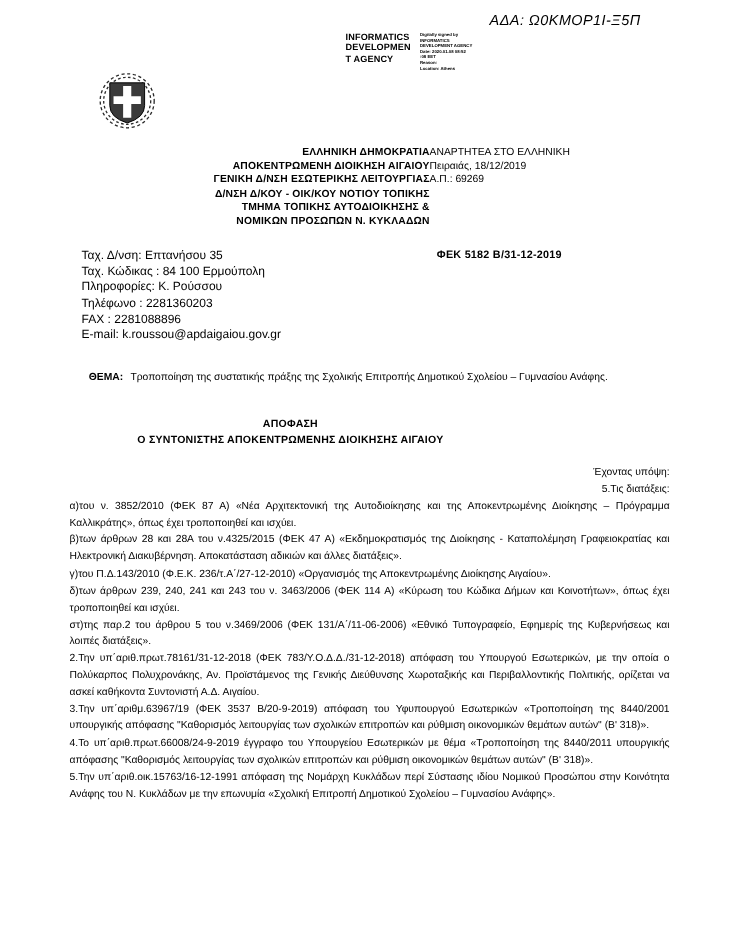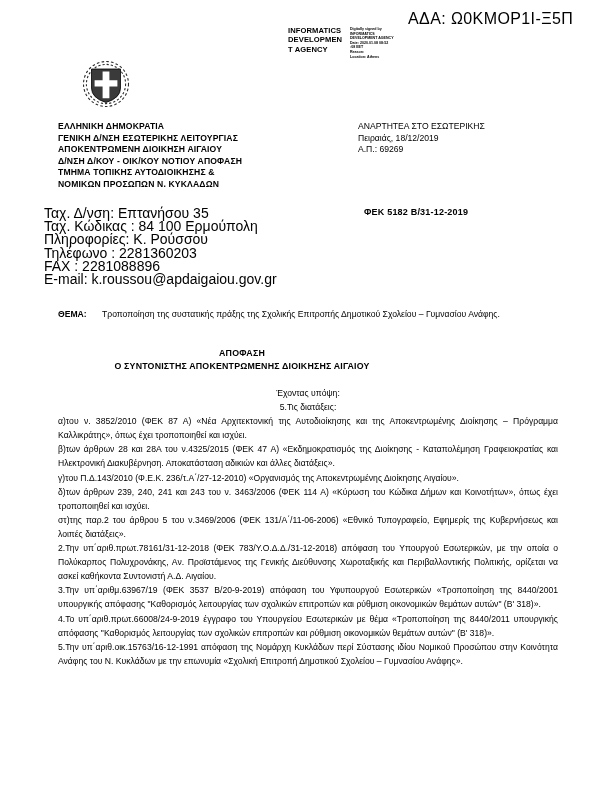--- a/index.html
+++ b/index.html
@@ -23,23 +23,24 @@
     position: absolute;
     top: 10px;
     left: 0;
     width: 612px;
     height: 52px;
   }
   .ada-code {
     position: absolute;
     left: 408px;
     top: 0px;
-    font-size: 16px;
+    font-size: 12px;
     letter-spacing: 0.4px;
     white-space: nowrap;
+    font-style: italic;
   }
   .sig-stamp {
     position: absolute;
     left: 288px;
     top: 16px;
     display: flex;
     align-items: flex-start;
     gap: 4px;
   }
   .sig-stamp .sig-big {
@@ -72,39 +73,39 @@
   .org-block {
     position: absolute;
     left: 58px;
     top: 121px;
     width: 300px;
     font-size: 8.6px;
     line-height: 11.6px;
     font-weight: bold;
     letter-spacing: 0.15px;
   }
-  .org-block div { white-space: nowrap; }
+  .org-block div { white-space: nowrap; text-align: right; }
 
   .pub-block {
     position: absolute;
     left: 358px;
     top: 121px;
     width: 240px;
     font-size: 8.6px;
     line-height: 11.6px;
   }
   .pub-block div { white-space: nowrap; }
 
   
   .addr-block {
     position: absolute;
-    left: 44px;
+    left: 68px;
     top: 207px;
     width: 300px;
-    font-size: 14px;
+    font-size: 10px;
     line-height: 13.2px;
   }
   .addr-block div { white-space: nowrap; }
 
   .fek-line {
     position: absolute;
     left: 364px;
     top: 207px;
     font-size: 9px;
     font-weight: bold;
@@ -118,20 +119,21 @@
     left: 58px;
     top: 308px;
     width: 500px;
     font-size: 8.6px;
     line-height: 12.4px;
   }
   .subject .subject-label {
     font-weight: bold;
     float: left;
     margin-right: 6px;
+    margin-left: 16px;
   }
   .subject .subject-text {
     display: block;
     padding-left: 44px;
     text-align: justify;
   }
 
   
   .title-block {
     position: absolute;
@@ -152,21 +154,21 @@
     top: 386px;
     width: 500px;
     font-size: 8.6px;
     line-height: 14.1px;
   }
   .body-block p {
     margin: 0;
     text-align: justify;
     text-justify: inter-word;
   }
-  .body-block p.nowrap-line { text-align: center; }
+  .body-block p.nowrap-line { text-align: right; }
 </style>
 </head>
 <body>
 
 <div class="page">
 
   <div class="ada-band">
     <div class="sig-stamp">
       <div class="sig-big">INFORMATICS
 DEVELOPMEN
@@ -188,29 +190,29 @@
         <circle cx="26" cy="26" r="22.5" stroke-dasharray="2.6 2.2"></circle>
         <circle cx="26" cy="26" r="19.6" stroke-dasharray="2.2 2.0"></circle>
       </g>
       <path d="M11.5 11 L40.5 11 L40.5 30 Q40.5 40 26 44.5 Q11.5 40 11.5 30 Z" fill="#3a3a3a" stroke="#000" stroke-width="0.8"></path>
       <path d="M22.6 13.6 H29.4 V22.2 H37.4 V28.6 H29.4 V40.2 H22.6 V28.6 H14.6 V22.2 H22.6 Z" fill="#ffffff"></path>
     </svg>
   </div>
 
   <div class="org-block">
     <div>ΕΛΛΗΝΙΚΗ ΔΗΜΟΚΡΑΤΙΑ</div>
+    <div>ΑΠΟΚΕΝΤΡΩΜΕΝΗ ΔΙΟΙΚΗΣΗ ΑΙΓΑΙΟΥ</div>
     <div>ΓΕΝΙΚΗ Δ/ΝΣΗ ΕΣΩΤΕΡΙΚΗΣ ΛΕΙΤΟΥΡΓΙΑΣ</div>
-    <div>ΑΠΟΚΕΝΤΡΩΜΕΝΗ ΔΙΟΙΚΗΣΗ ΑΙΓΑΙΟΥ</div>
-    <div>Δ/ΝΣΗ Δ/ΚΟΥ - ΟΙΚ/ΚΟΥ ΝΟΤΙΟΥ ΑΠΟΦΑΣΗ</div>
+    <div>Δ/ΝΣΗ Δ/ΚΟΥ - ΟΙΚ/ΚΟΥ ΝΟΤΙΟΥ ΤΟΠΙΚΗΣ</div>
     <div>ΤΜΗΜΑ ΤΟΠΙΚΗΣ ΑΥΤΟΔΙΟΙΚΗΣΗΣ &amp;</div>
     <div>ΝΟΜΙΚΩΝ ΠΡΟΣΩΠΩΝ Ν. ΚΥΚΛΑΔΩΝ</div>
   </div>
 
   <div class="pub-block">
-    <div>ΑΝΑΡΤΗΤΕΑ ΣΤΟ ΕΣΩΤΕΡΙΚΗΣ</div>
+    <div>ΑΝΑΡΤΗΤΕΑ ΣΤΟ ΕΛΛΗΝΙΚΗ</div>
     <div>Πειραιάς, 18/12/2019</div>
     <div>Α.Π.: 69269</div>
   </div>
 
   <div class="addr-block">
     <div>Ταχ. Δ/νση: Επτανήσου 35</div>
     <div>Ταχ. Κώδικας : 84 100 Ερμούπολη</div>
     <div>Πληροφορίες: Κ. Ρούσσου</div>
     <div>Τηλέφωνο : 2281360203</div>
     <div>FAX : 2281088896</div>

